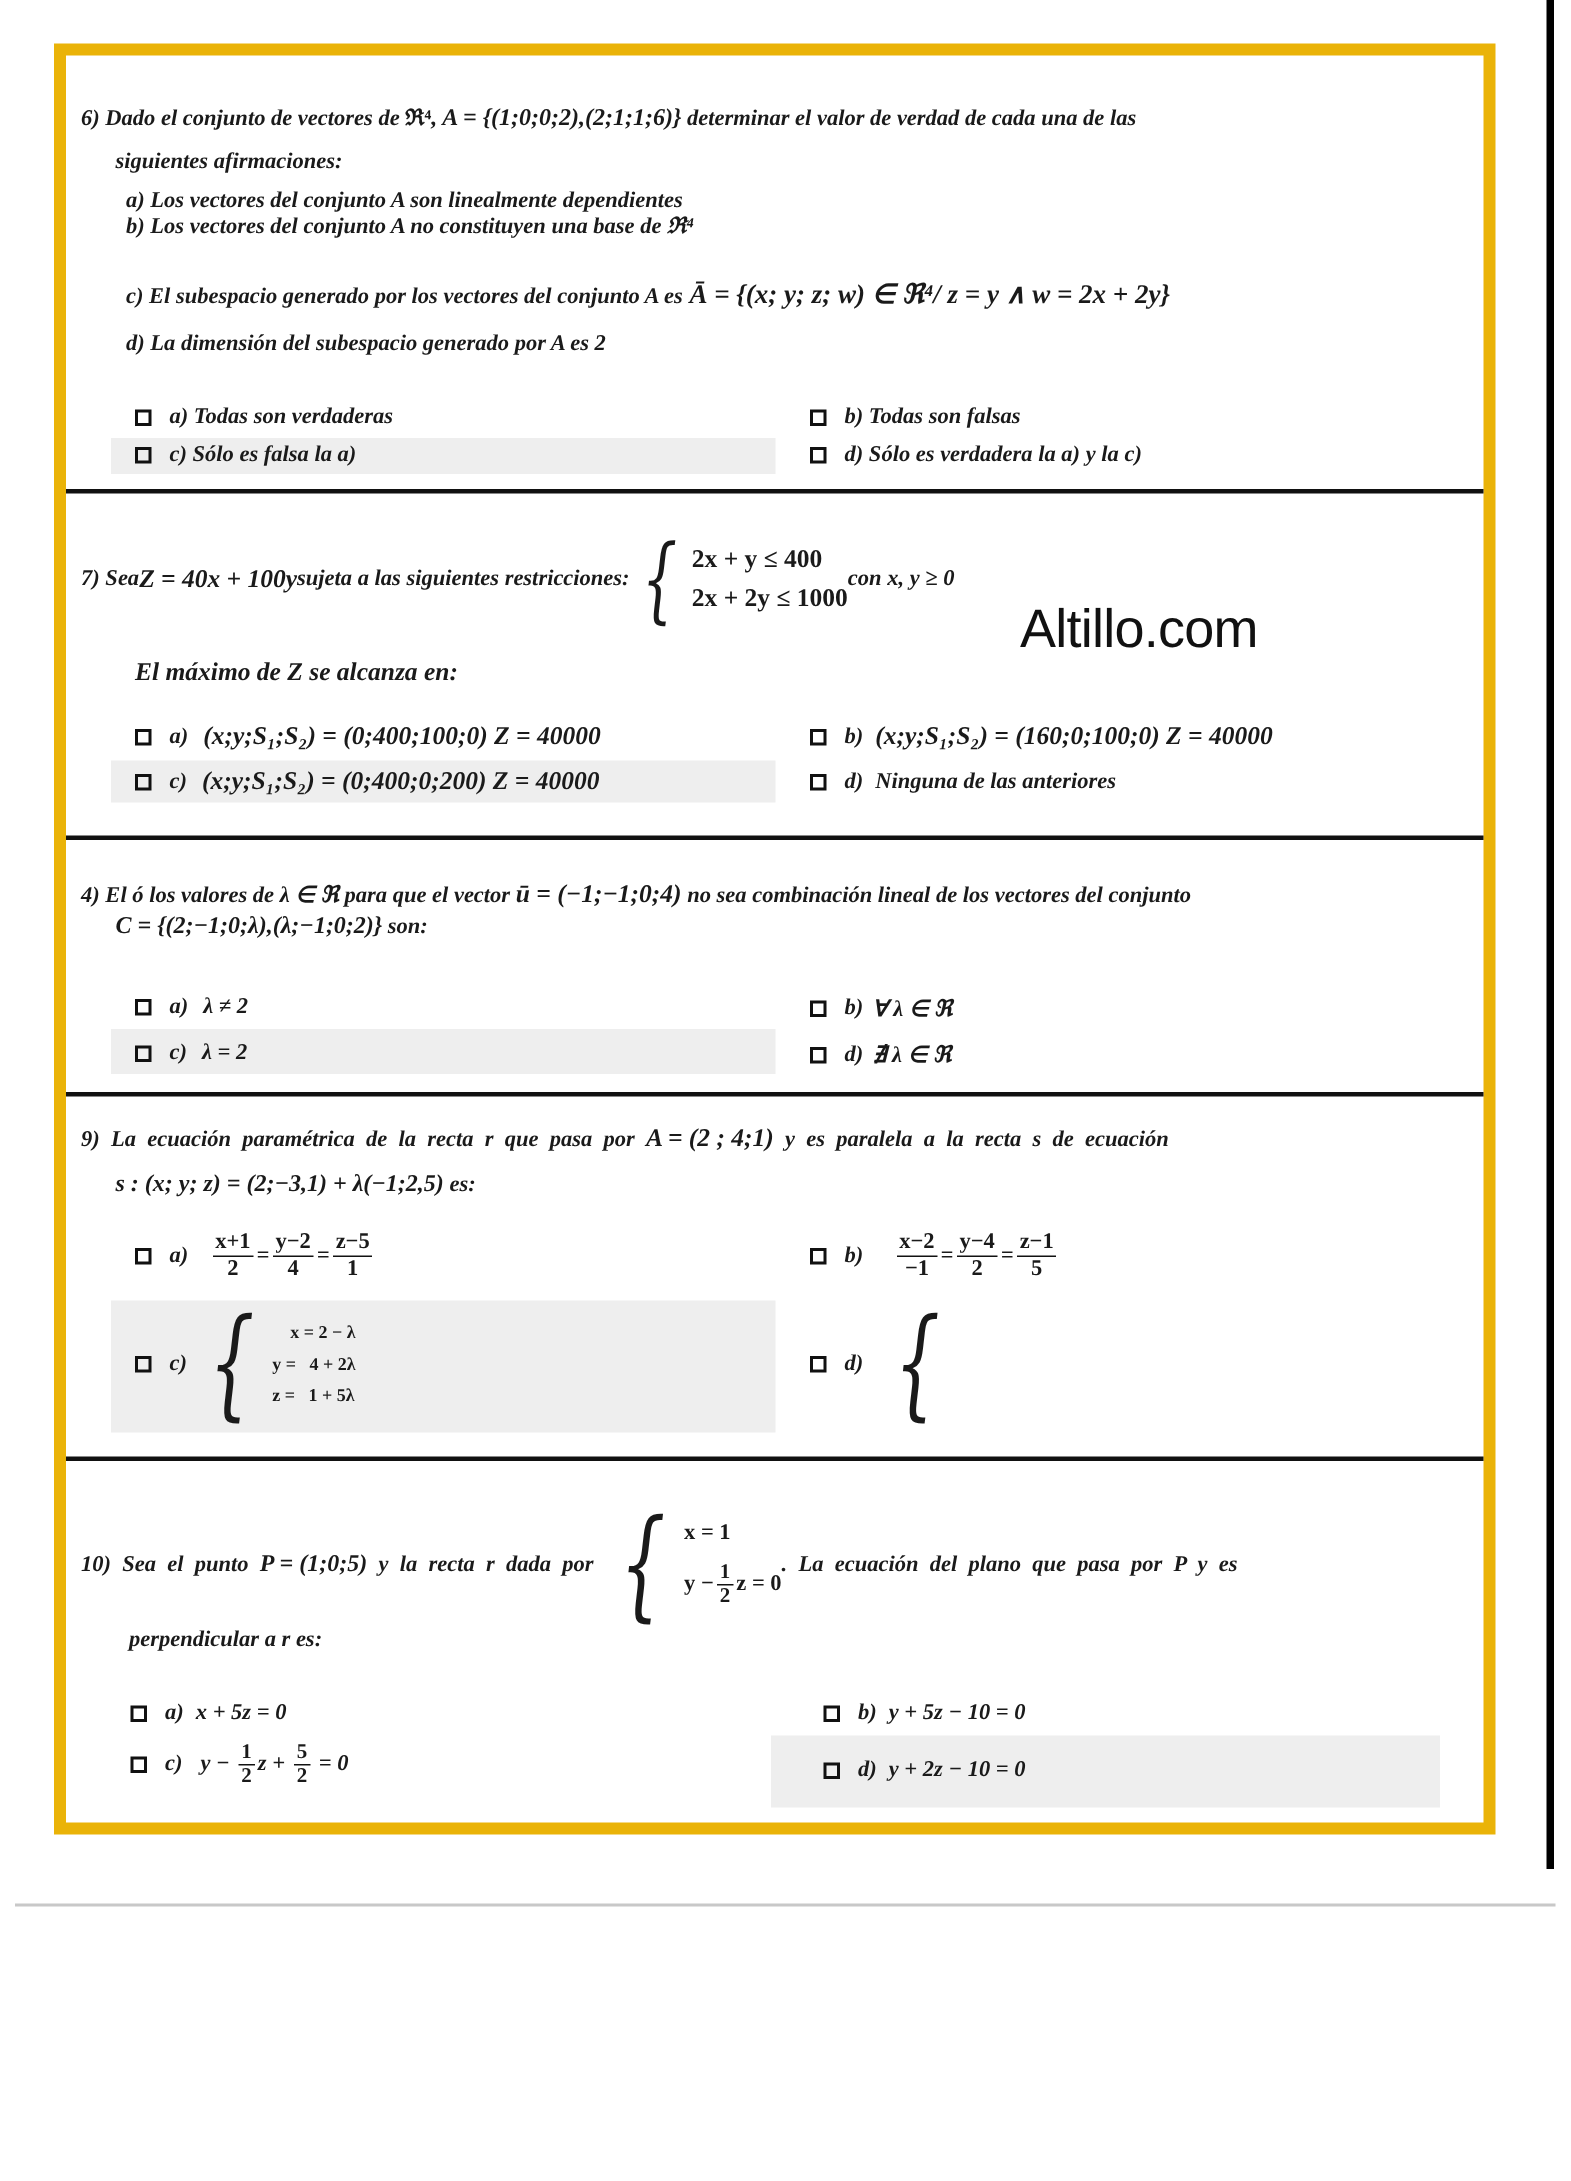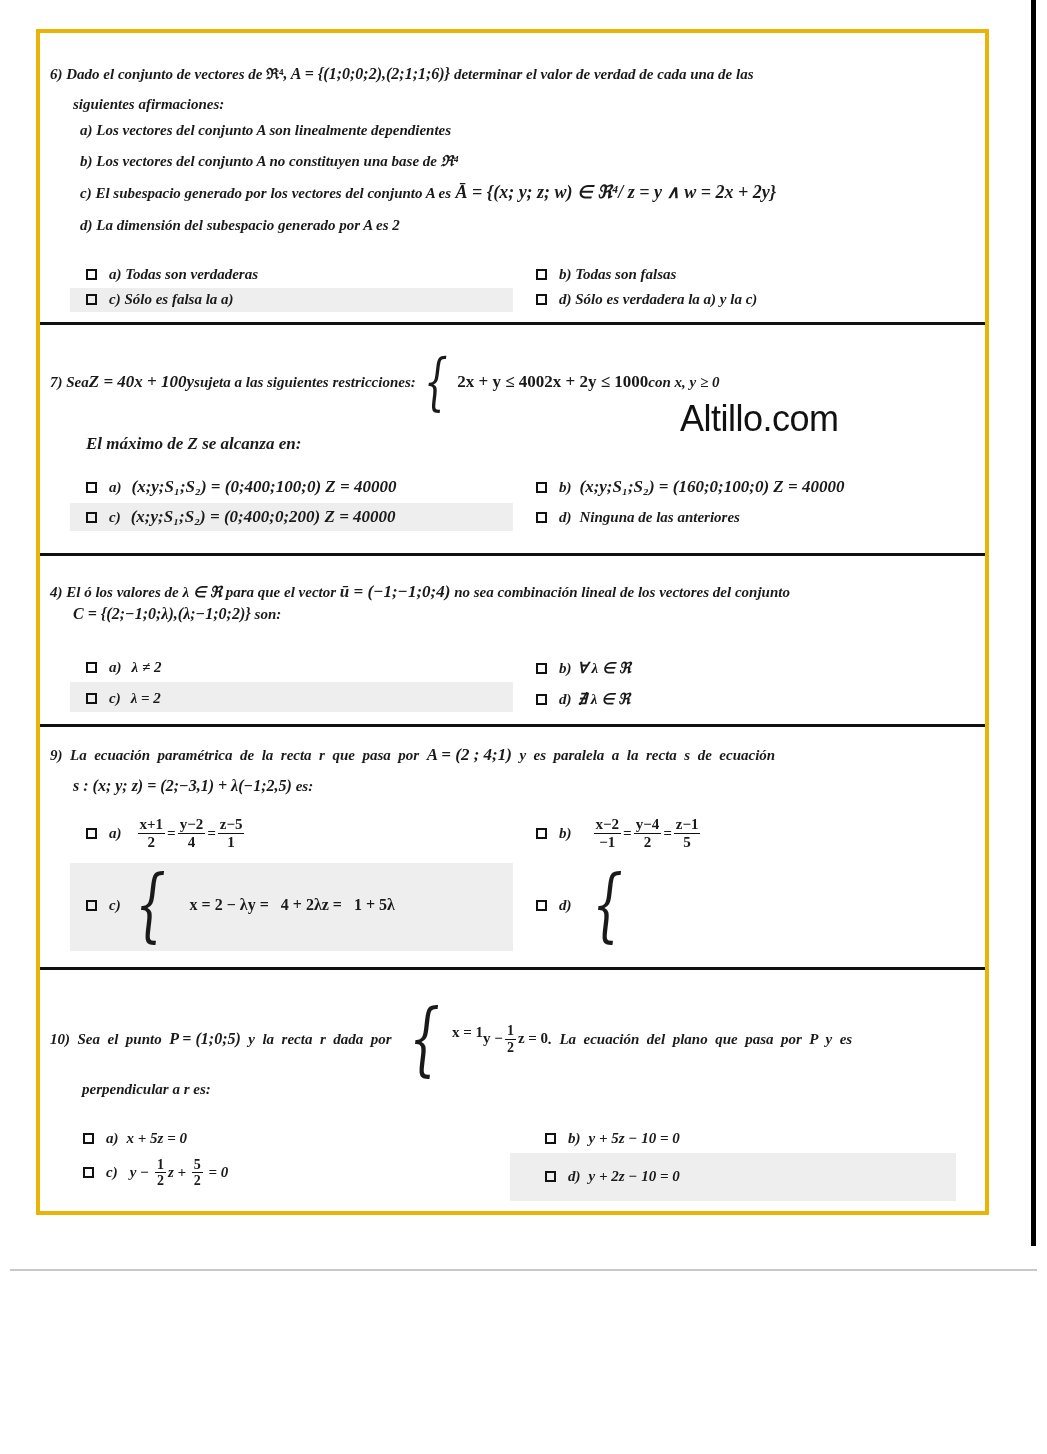--- a/index.html
+++ b/index.html
@@ -1,52 +1,52 @@
 <!DOCTYPE html>
 <html><head>
 <meta charset="utf-8">
 <style>
   html, body { margin:0; padding:0; background:#ffffff; }
   body { width:1047px; height:1454px; position:relative; overflow:hidden;
          font-family:"Liberation Serif", "DejaVu Serif", serif; color:#1a1a1a; }
   .right-bar { position:absolute; left:1031px; top:0; width:5px; height:1246px; background:#000; }
   .bottom-rule { position:absolute; left:10px; top:1269px; width:1027px; height:2px; background:#c8c8c8; }
   .sheet { position:absolute; left:36px; top:29px; width:945px; height:1178px;
-           border:4px solid #eab308; box-sizing:content-box; }
+           border:8px solid #eab308; box-sizing:content-box; }
   .sep { position:absolute; left:0; width:945px; height:3px; background:#111; }
   .q { position:absolute; font-size:15px; font-style:italic; font-weight:bold; white-space:nowrap; }
   .math { font-style:normal; font-weight:bold; font-family:"Liberation Serif", serif; }
   .mi { font-style:italic; }
   .opt { position:absolute; font-size:15px; font-style:italic; font-weight:bold; white-space:nowrap; display:flex; align-items:center; }
   .hl { position:absolute; background:#eeeeee; }
   .box { display:inline-block; width:11px; height:11px; border:2.5px solid #111; margin-right:12px; box-sizing:border-box; flex:none; }
   .frac { display:inline-flex; flex-direction:column; align-items:center; vertical-align:middle; font-style:normal; line-height:1.1; margin:0 2px; }
   .frac .num { border-bottom:1.5px solid #111; padding:0 2px; }
   .frac .den { padding:0 2px; }
   .brace-sys { display:inline-flex; align-items:center; vertical-align:middle; }
   .brace { font-size:62px; font-weight:normal; line-height:1; margin-right:2px; transform:scaleX(0.6); font-family:"DejaVu Serif", serif; }
   .brace.big { font-size:80px; }
-  .sys-lines { display:flex; font-style:normal; line-height:1.55; }
+  .sys-lines { display:flex; flex-direction:column; font-style:normal; line-height:1.55; }
   .watermark { position:absolute; left:680px; top:398px; font-family:"Liberation Sans", sans-serif; font-size:36px; color:#111; font-weight:normal; letter-spacing:-0.5px; }
 </style>
 </head>
 <body>
 
 <div class="right-bar"></div>
 <div class="bottom-rule"></div>
 
 <div class="sheet">
 
   <div>
     <div class="q" style="left:10px; top:30px;">
       <span>6) Dado el conjunto de vectores de </span><span class="math">ℜ⁴</span><span class="math mi" style="font-size:16px">,  A = {(1;0;0;2),(2;1;1;6)}</span><span> determinar el valor de verdad de cada una de las</span>
     </div>
     <div class="q" style="left:33px; top:63px;">siguientes afirmaciones:</div>
     <div class="q" style="left:40px; top:89px;">a)   Los vectores del conjunto A son linealmente dependientes</div>
-    <div class="q" style="left:40px; top:117px;">b)   Los vectores del conjunto A no constituyen una base de ℜ⁴</div>
+    <div class="q" style="left:40px; top:102px;">b)   Los vectores del conjunto A no constituyen una base de ℜ⁴</div>
     <div class="q" style="left:40px; top:148px;">
       <span>c)   El subespacio generado por los vectores del conjunto A es</span><span class="math mi" style="font-size:18px"> Ā = {(x; y; z; w) ∈ ℜ⁴/ z = y ∧ w = 2x + 2y}</span>
     </div>
     <div class="q" style="left:40px; top:184px;">d)   La dimensión del subespacio generado por A es 2</div>
 
     <div class="hl" style="left:30px; top:255px; width:443px; height:24px;"></div>
     <div class="opt" style="left:46px; top:233px;">
         <span class="box"></span>
         <span>a)  Todas son verdaderas</span>
       </div>
@@ -179,21 +179,21 @@
         </span>
     </div>
 
     <div class="hl" style="left:30px; top:830px; width:443px; height:88px;"></div>
 
     <div class="opt" style="left:46px; top:832px;">
       <span class="box"></span>
       <span style="margin-right:4px">c)</span>
       <span class="brace-sys">
         <span class="brace big">{</span>
-        <span class="sys-lines math mi" style="font-size:16px; line-height:1.75">
+        <span class="sys-lines math mi" style="font-size:12px; line-height:1.75">
           <span style="padding-left:12px">x = 2 − λ</span>
           <span style="white-space:pre">y =   4 + 2λ</span>
           <span style="white-space:pre">z =   1 + 5λ</span>
         </span>
       </span>
     </div>
 
     <div class="opt" style="left:496px; top:832px;">
       <span class="box"></span>
       <span style="margin-right:10px">d)</span>

